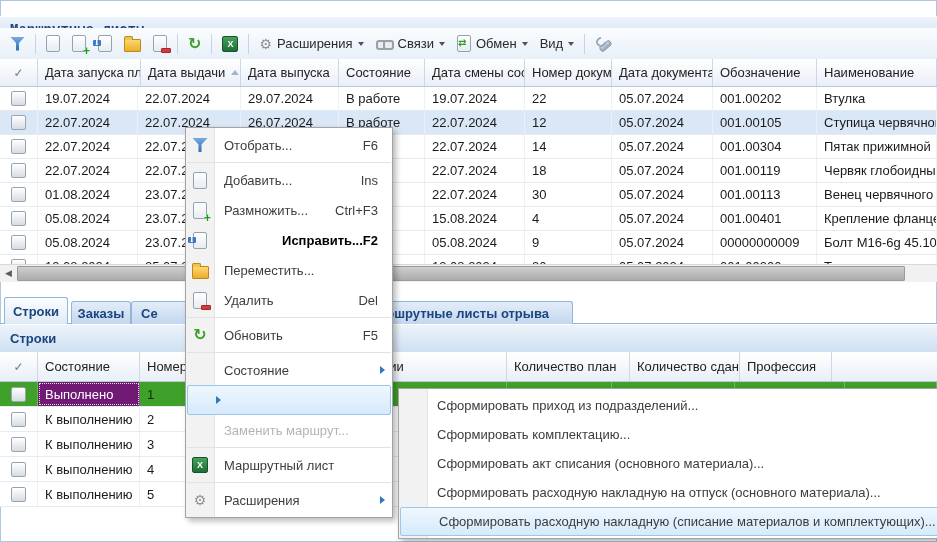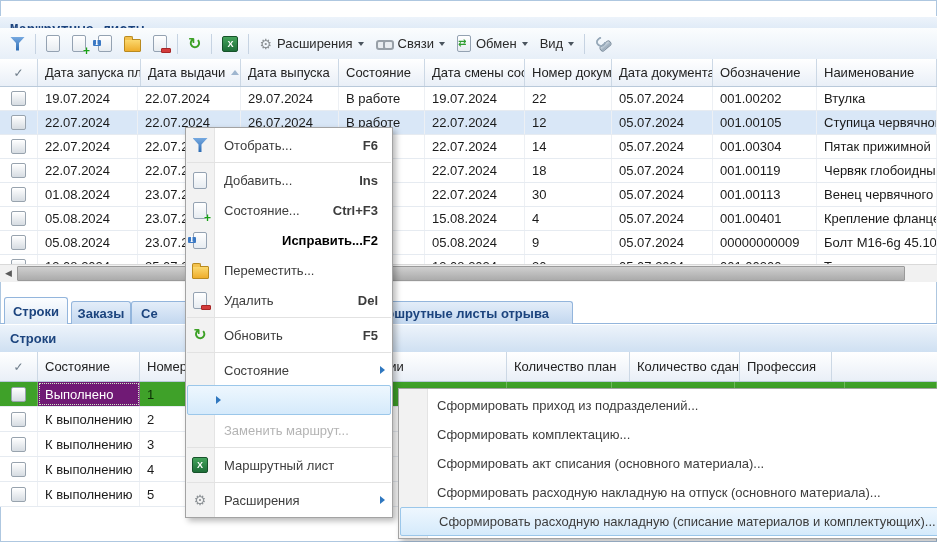--- a/index.html
+++ b/index.html
@@ -97,21 +97,21 @@
   .tab.left-align{justify-content:flex-start;padding-left:9px;}
 
   
   .menu{position:absolute;background:#fff;border:1px solid #a3a3a3;box-shadow:3px 3px 6px rgba(0,0,0,.28);
     padding:2px 0;z-index:10;box-sizing:border-box;}
   .menu .strip{position:absolute;left:0;top:0;bottom:0;width:28px;background:#f2f2f2;border-right:1px solid #e4e4e4;}
   .mi{position:relative;display:flex;align-items:center;height:30px;font-size:13px;color:#3c3c3c;box-sizing:border-box;}
   .sub .mi{height:29px;}
   .mi .ic{width:28px;flex:none;display:flex;justify-content:center;align-items:center;}
   .mi .lbl{flex:1;padding-left:10px;white-space:nowrap;overflow:hidden;}
-  .mi .sc{margin-right:14px;white-space:nowrap;font-weight:bold;}
+  .mi .sc{margin-right:14px;white-space:nowrap;}
   .mi .arr{width:0;height:0;border-top:4px solid transparent;border-bottom:4px solid transparent;
     border-left:5px solid #2f77bf;margin-right:7px;flex:none;}
   .mi.bold .lbl,.mi.bold .sc{font-weight:bold;color:#000000;text-align:right;}
   .mi.dis .lbl{color:#b4b4b4;}
   .mi.hl{margin:0 1px;border:1px solid #9bc7ea;border-radius:2px;background:linear-gradient(#eef7fe,#d5eafb);}
   .msep{position:relative;height:1px;background:#e2e2e2;margin:2px 1px;}
   .ctx{left:185px;top:127px;width:208px;}
   .sub{left:398px;top:388px;width:560px;z-index:11;}
 </style>
 </head>
@@ -449,21 +449,21 @@
         <span class="ic">
           <span class="icn-page"></span>
         </span>
         <span class="lbl">Добавить...</span>
         <span class="sc">Ins</span>
       </div>
       <div class="mi">
         <span class="ic">
           <span class="icn-page badge-plus"></span>
         </span>
-        <span class="lbl">Состояние...</span>
+        <span class="lbl">Размножить...</span>
         <span class="sc">Ctrl+F3</span>
       </div>
       <div class="mi bold">
         <span class="ic">
           <span class="icn-page badge-edit"></span>
         </span>
         <span class="lbl">Исправить...</span>
         <span class="sc">F2</span>
       </div>
       <div class="mi">

